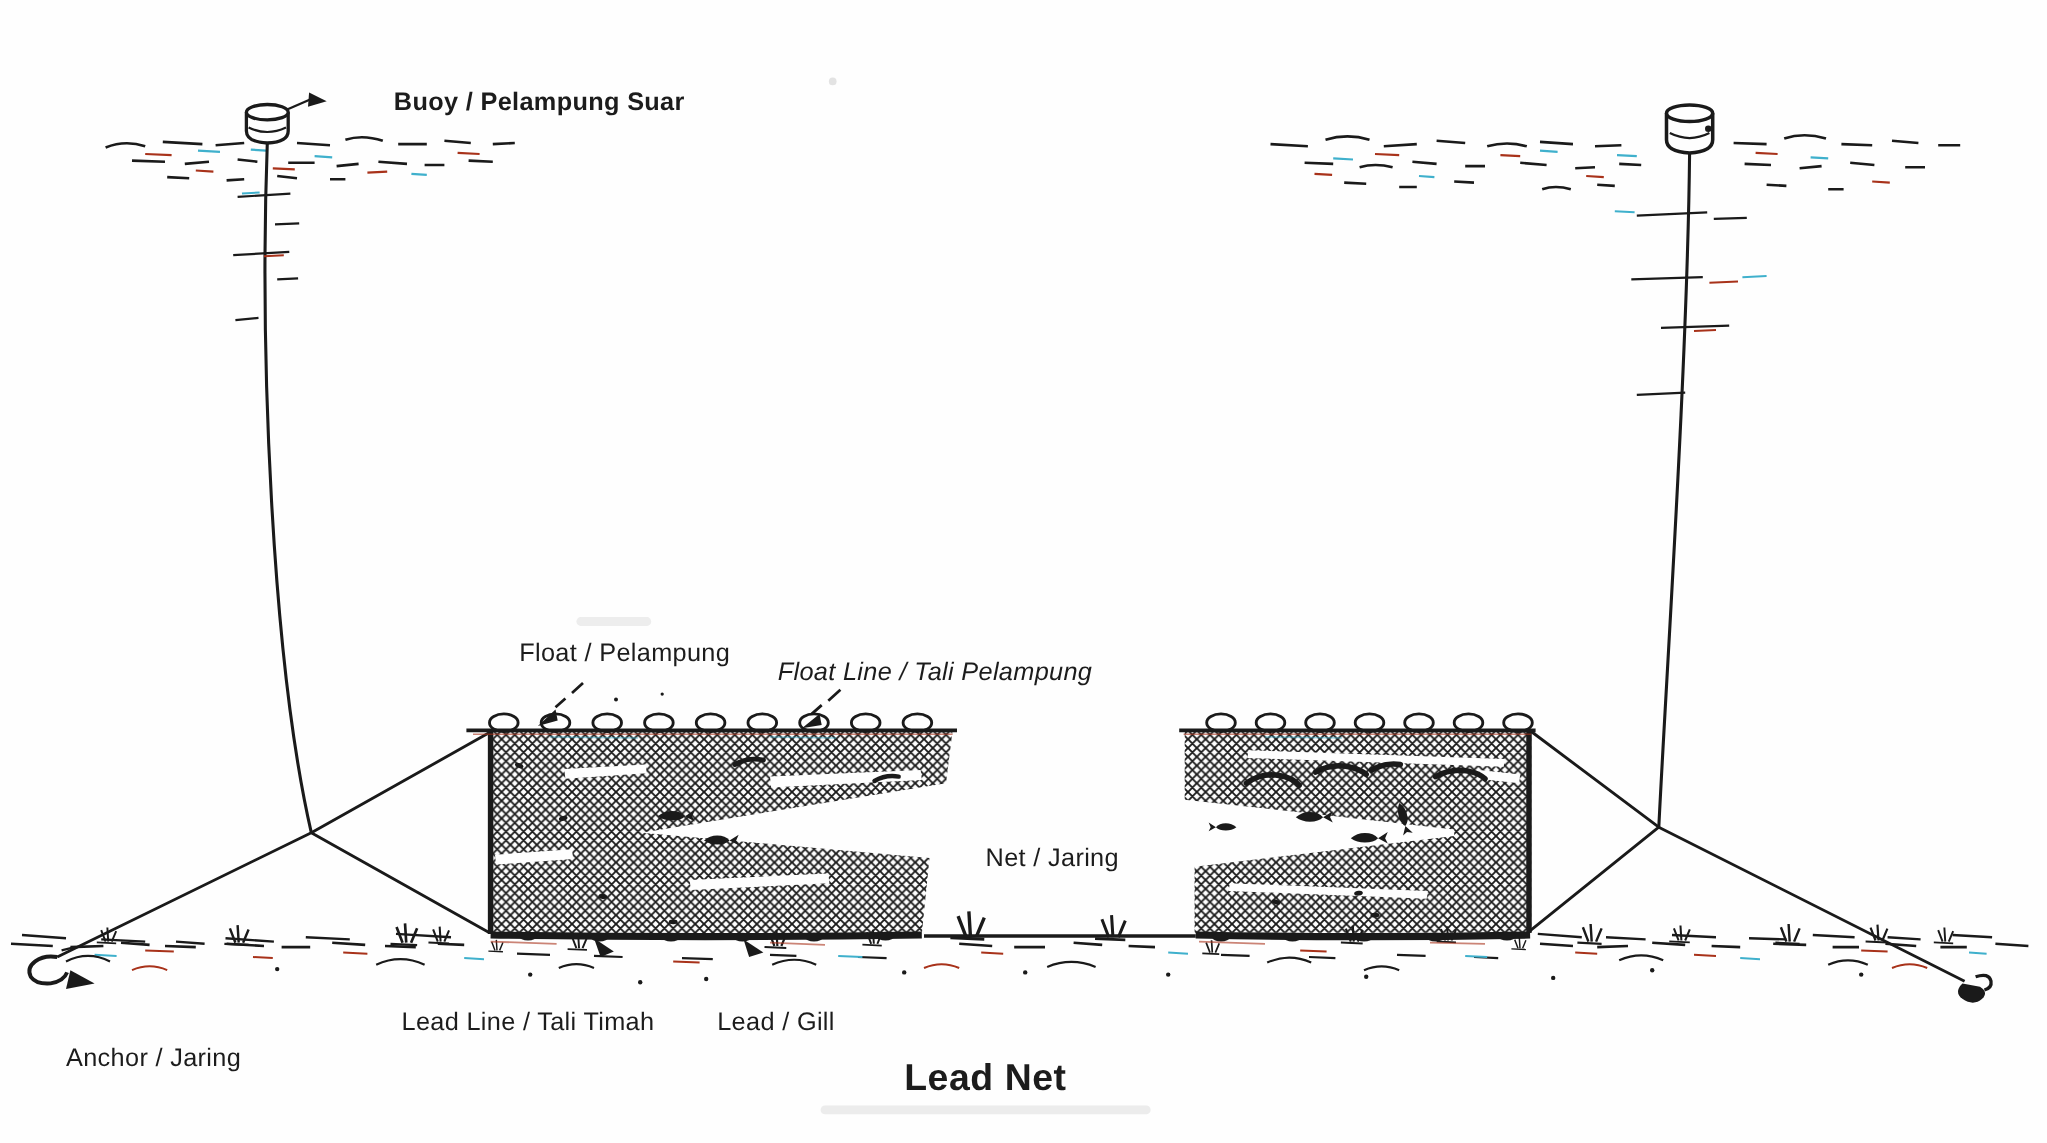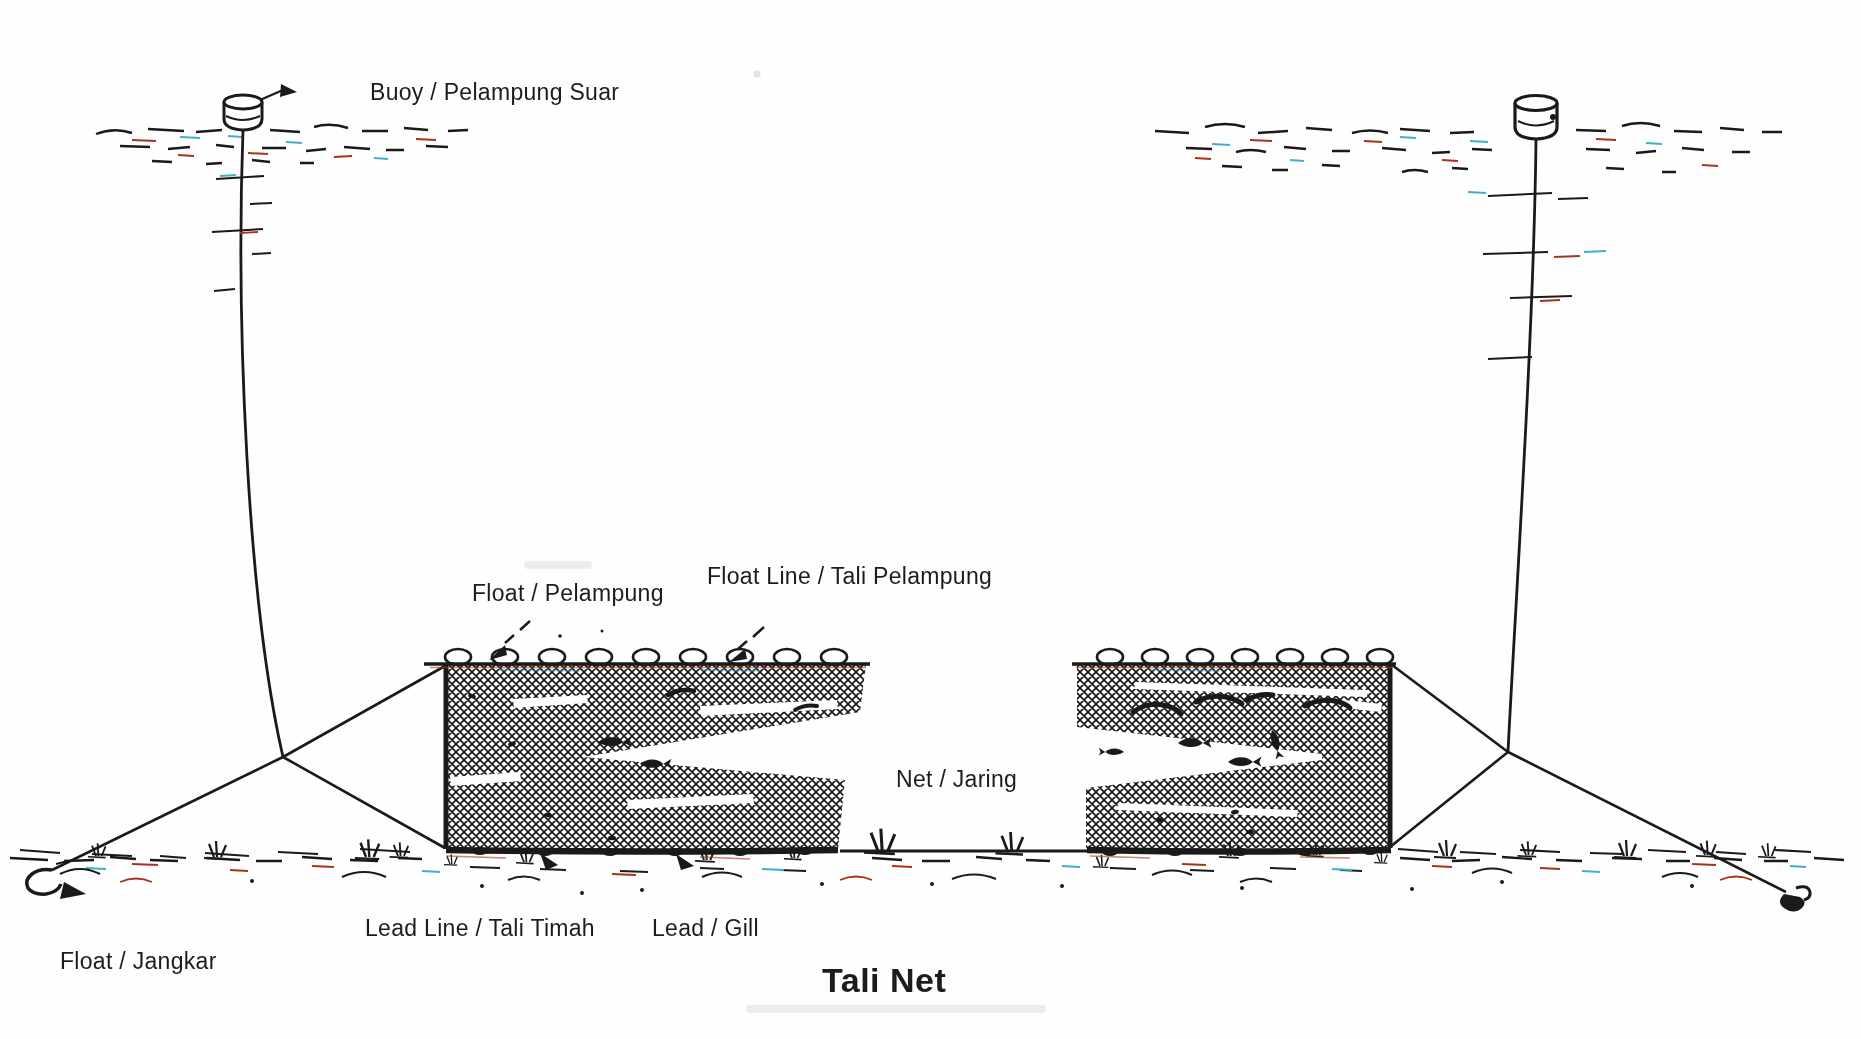--- a/index.html
+++ b/index.html
@@ -245,22 +245,22 @@
     <circle class="inkf" cx="602" cy="631" r="1.5"></circle>
   </g>
 
   <g>
     <rect x="746" y="1005" width="300" height="8" rx="4" fill="var(--smudge)" opacity="0.55"></rect>
     <rect x="524" y="561" width="68" height="8" rx="4" fill="var(--smudge)" opacity="0.5"></rect>
     <circle cx="757" cy="74" r="3.5" fill="var(--smudge)" opacity="0.8"></circle>
   </g>
 </svg>
 
-<div class="lbl" style="left:370px;top:81px;">Buoy / Pelampung Suar</div>
+<div class="lbl" style="left:358px;top:81px;font-weight:bold;">Buoy / Pelampung Suar</div>
 <div class="lbl" style="left:472px;top:582px;text-align:center;">Float / Pelampung</div>
-<div class="lbl" style="left:707px;top:565px;">Float Line / Tali Pelampung</div>
+<div class="lbl" style="left:707px;top:599px;font-style:italic;">Float Line / Tali Pelampung</div>
 <div class="lbl" style="left:896px;top:768px;">Net / Jaring</div>
 <div class="lbl" style="left:365px;top:917px;text-align:center;">Lead Line / Tali Timah</div>
 <div class="lbl" style="left:652px;top:917px;">Lead / Gill</div>
-<div class="lbl" style="left:60px;top:950px;">Float / Jangkar</div>
-<div class="title" style="left:822px;top:963px;">Tali Net</div>
+<div class="lbl" style="left:60px;top:950px;">Anchor / Jaring</div>
+<div class="title" style="left:822px;top:963px;">Lead Net</div>
 
 </div>
 
 </body></html>

